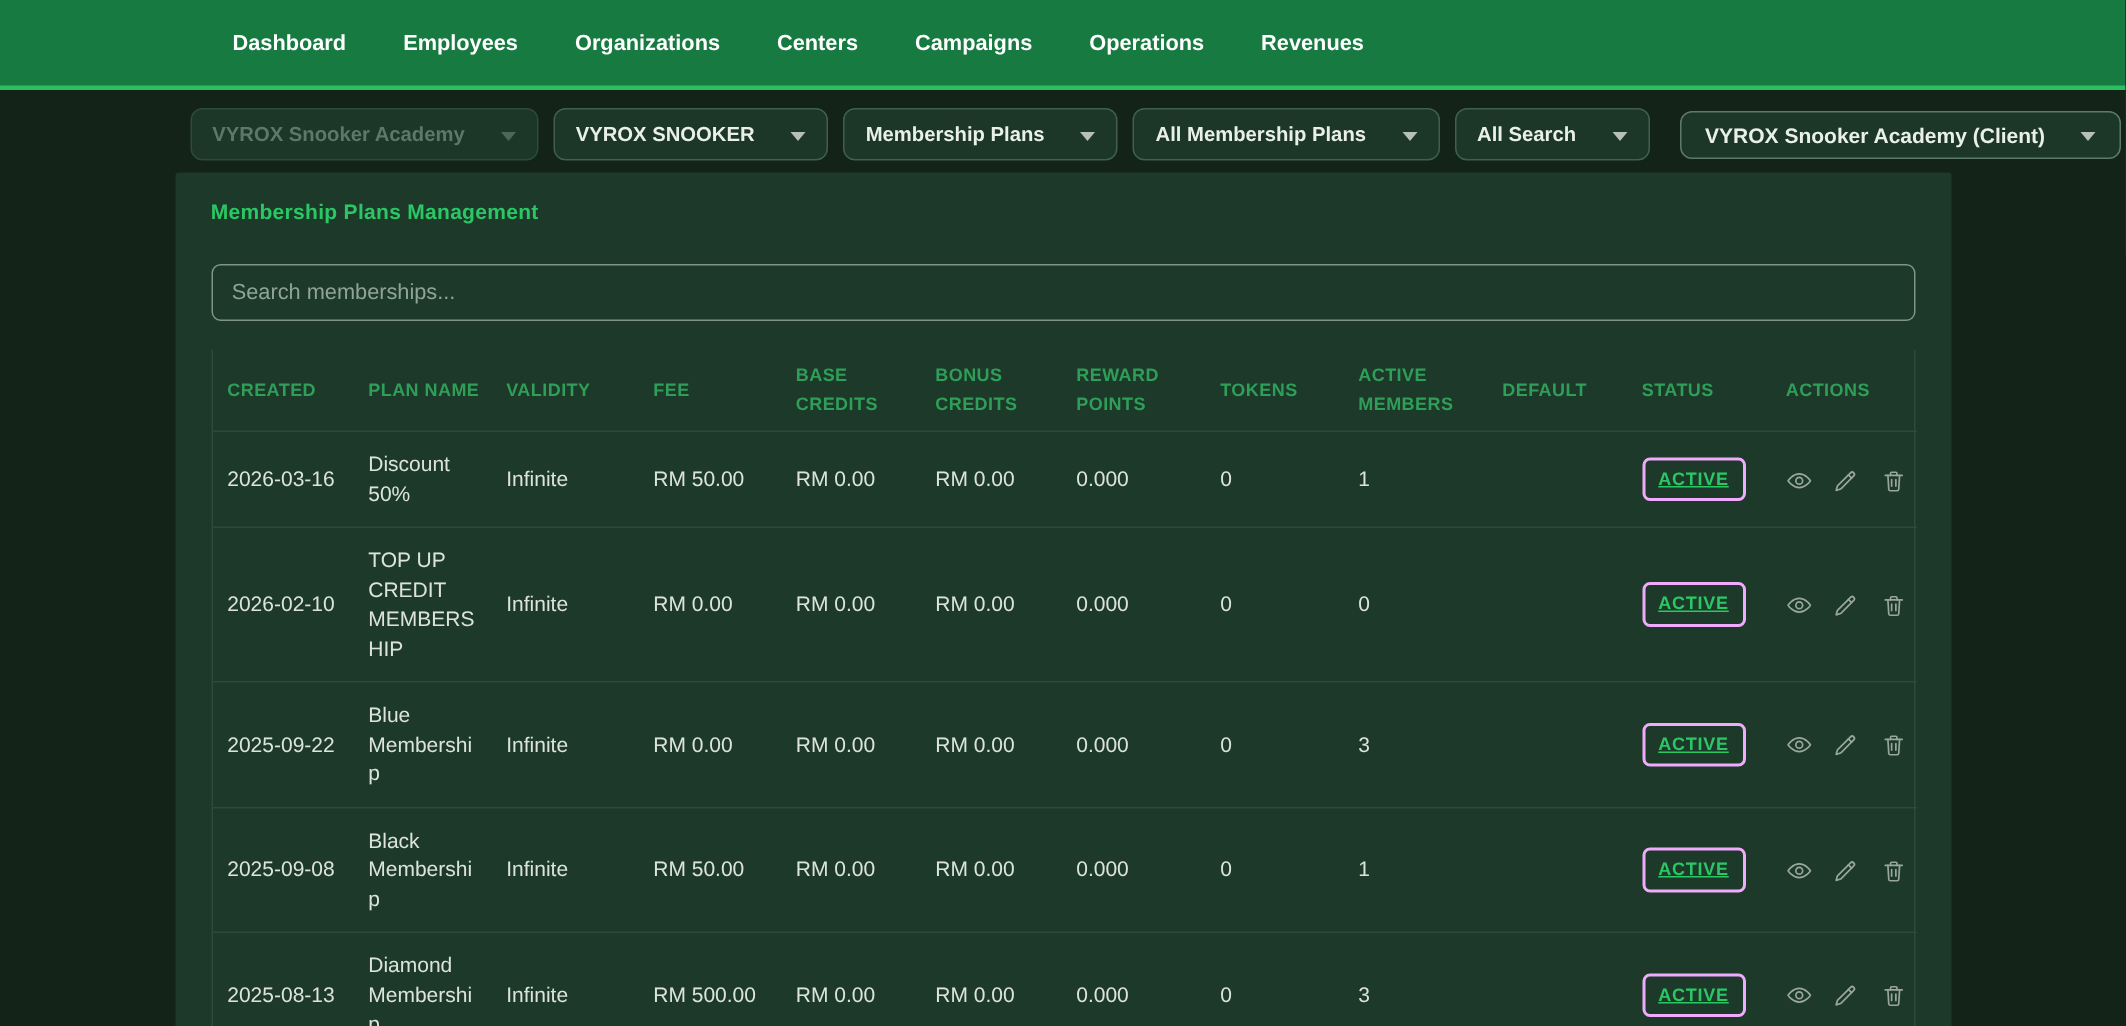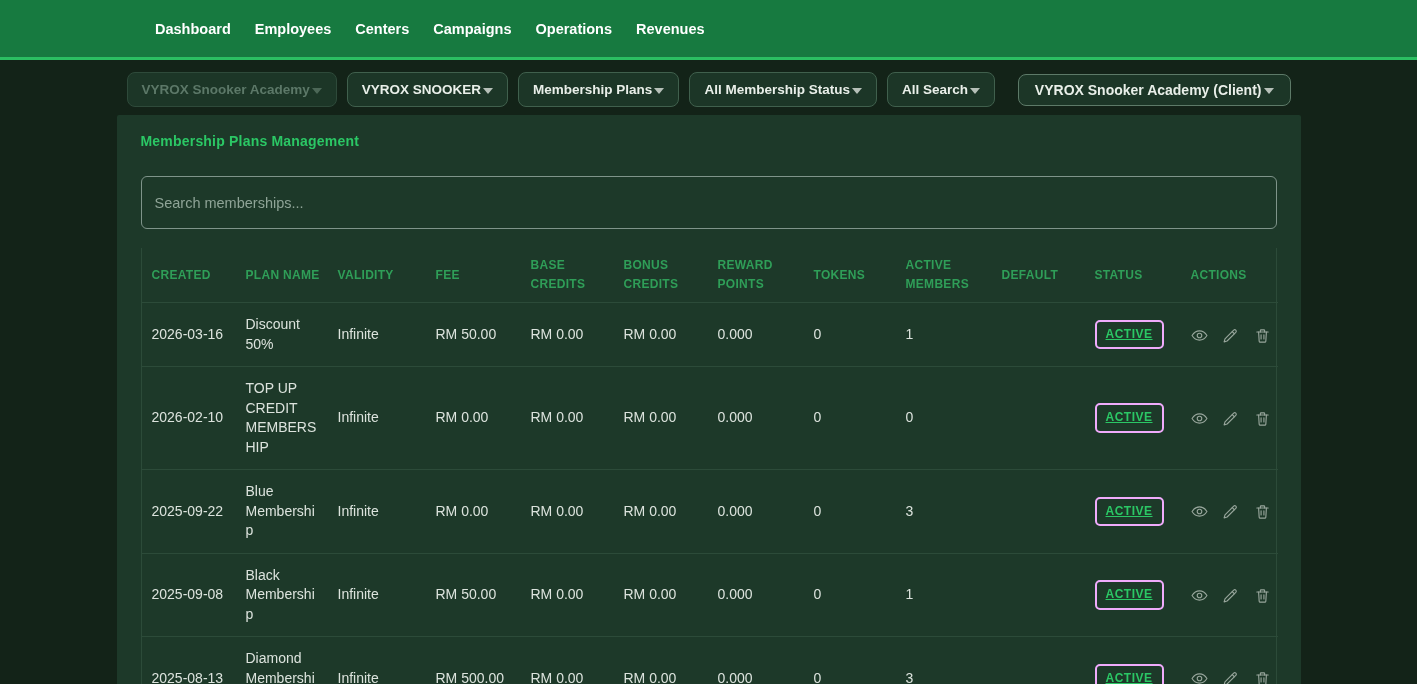--- a/index.html
+++ b/index.html
@@ -12,21 +12,21 @@
 
   
   .navbar {
     height: 60px;
     background: #177a40;
     border-bottom: 3px solid #2bbf62;
     display: flex;
     align-items: center;
     padding-left: 143px;
   }
-  .nav-items { display: flex; align-items: flex-start; }
+  .nav-items { display: flex; align-items: flex-start; gap: 14px; }
   .nav-item {
     color: #ffffff;
     font-size: 14.5px;
     font-weight: 700;
     padding: 10px 12px;
     border-radius: 8px;
     cursor: pointer;
     white-space: nowrap;
   }
   .nav-item.active { background: #2bbf62; padding: 11px 21px; }
@@ -37,21 +37,21 @@
   
   .filter-bar {
     display: flex;
     align-items: center;
     gap: 10px;
     padding: 12px 10px 8px 10px;
   }
   .dd {
     display: inline-flex;
     align-items: center;
-    gap: 2px;
+    gap: 24px;
     background: #1c3627;
     border: 1px solid #40604d;
     border-radius: 8px;
     color: #e9efe9;
     font-size: 13.5px;
     font-weight: 600;
     padding: 9px 14px;
     cursor: pointer;
     white-space: nowrap;
   }
@@ -81,21 +81,21 @@
   }
   .page-title {
     color: #2bc765;
     font-size: 14px;
     font-weight: 600;
     letter-spacing: .2px;
   }
   .search-wrap { margin-top: 27px; }
   .search-input {
     width: 100%;
-    height: 53px;
+    height: 38px;
     background: transparent;
     border: 1px solid #7f948a;
     border-radius: 6px;
     color: #86efac;
     font-family: "Liberation Sans", sans-serif;
     font-size: 14.5px;
     padding: 0 13px;
     outline: none;
   }
   .search-input::placeholder { color: #8fa497; }
@@ -161,20 +161,21 @@
   .action-icon:last-child { margin-right: 0; }
   .action-icon svg { width: 100%; height: 100%; display: block; }
 </style>
 </head>
 <body>
 
 <div class="navbar">
   <div class="nav-items">
       <a class="nav-item">Dashboard</a>
       <a class="nav-item">Employees</a>
+      <a class="nav-item">Organizations</a>
       <a class="nav-item">Centers</a>
       <a class="nav-item">Campaigns</a>
       <a class="nav-item">Operations</a>
       <a class="nav-item">Revenues</a>
     </div>
 </div>
 
 <div class="container">
   <div class="filter-bar">
     <div class="dd disabled">
@@ -183,21 +184,21 @@
     </div>
     <div class="dd">
       <span>VYROX SNOOKER</span>
       <span class="caret"></span>
     </div>
     <div class="dd">
       <span>Membership Plans</span>
       <span class="caret"></span>
     </div>
     <div class="dd">
-      <span>All Membership Status</span>
+      <span>All Membership Plans</span>
       <span class="caret"></span>
     </div>
     <div class="dd">
       <span>All Search</span>
       <span class="caret"></span>
     </div>
     <div class="spacer"></div>
     <div class="dd client">
       <span>VYROX Snooker Academy (Client)</span>
       <span class="caret"></span>

